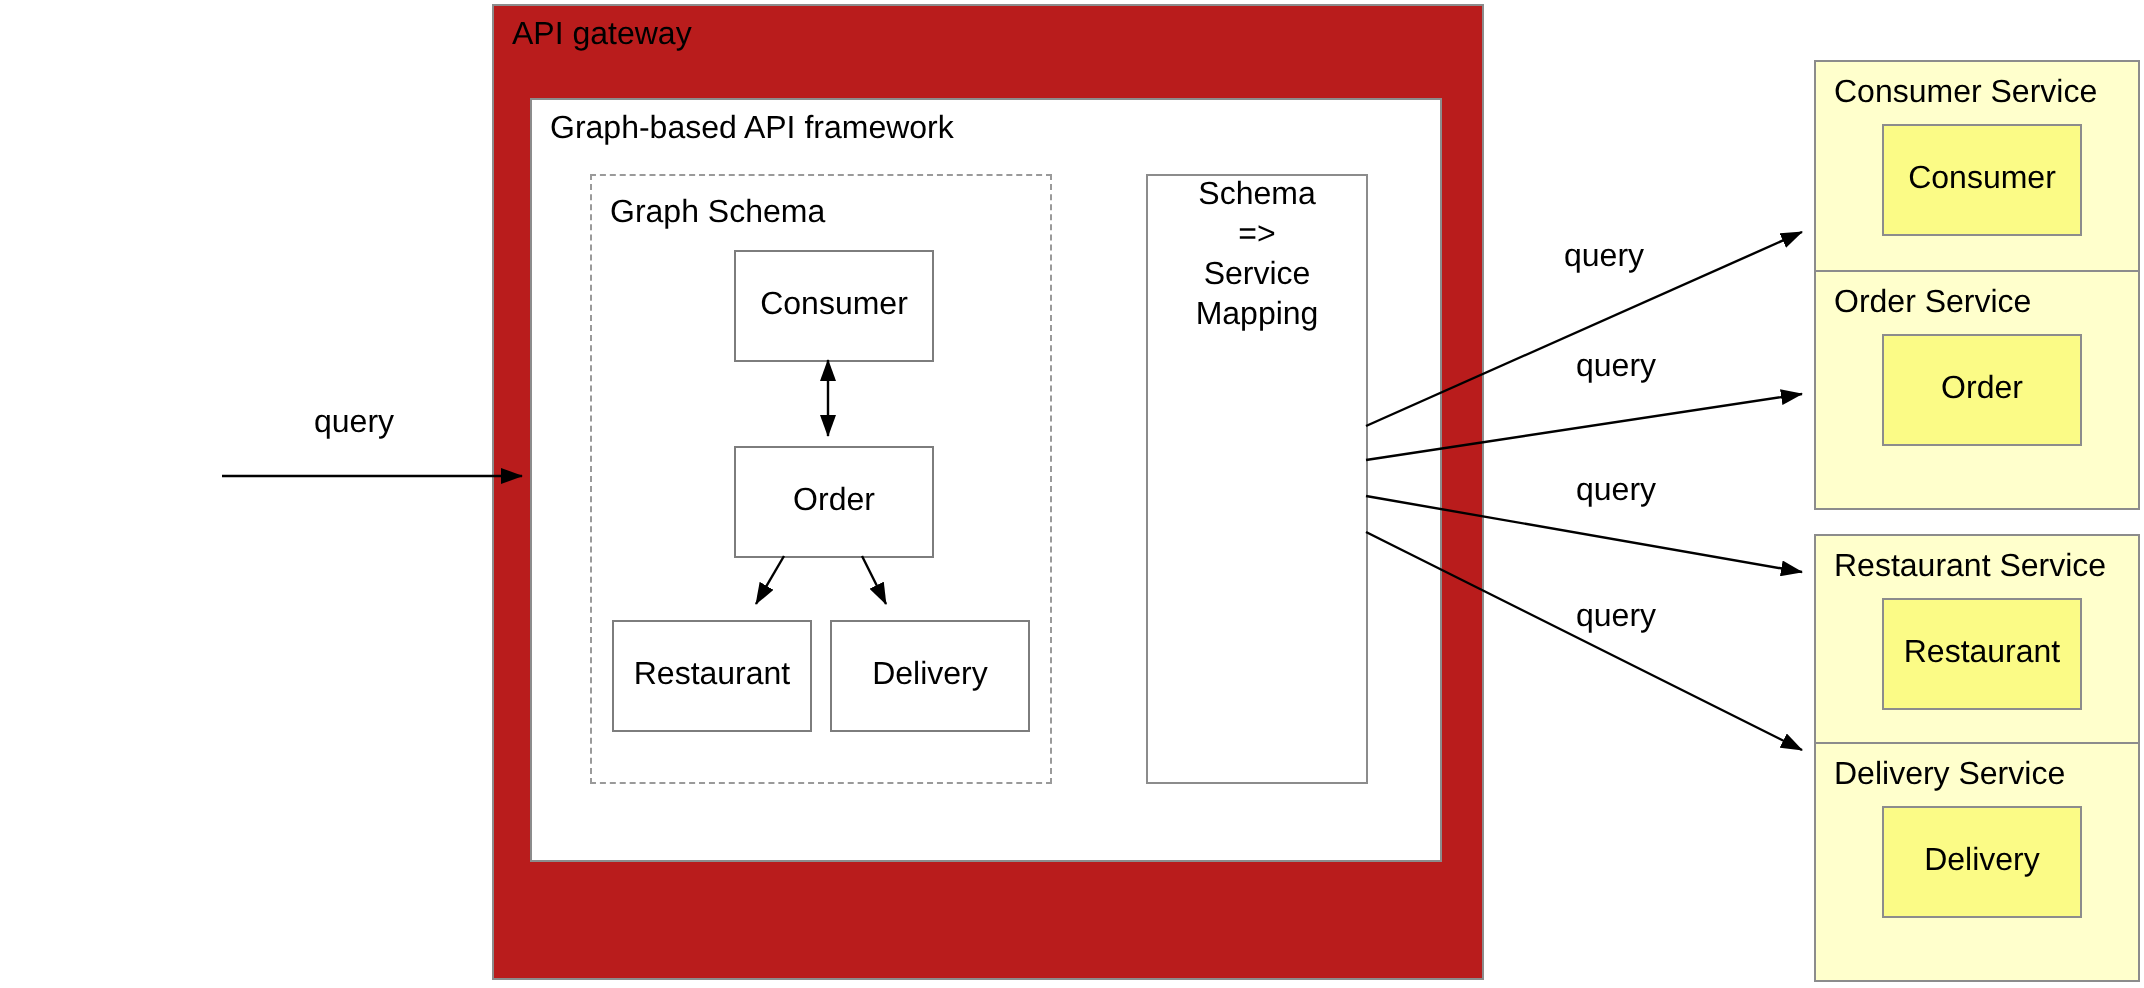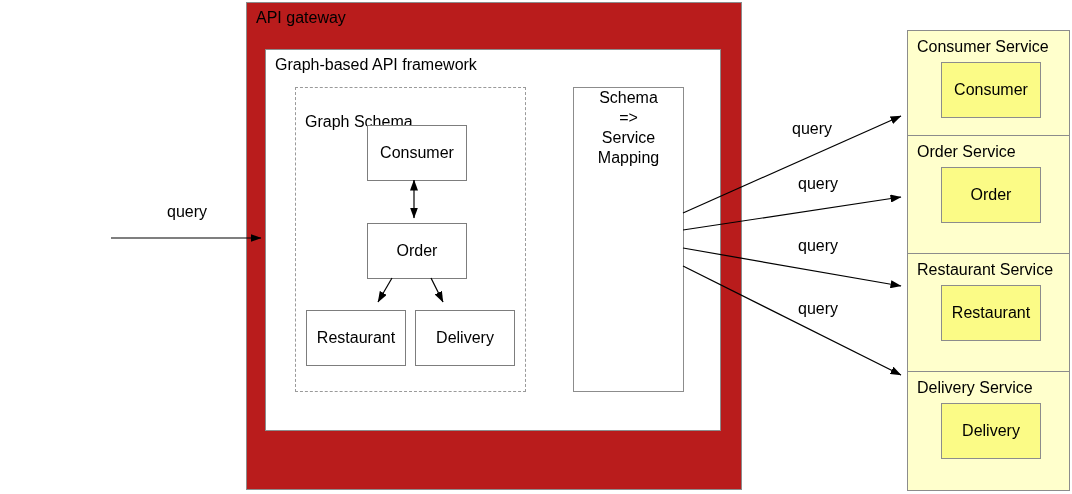--- a/index.html
+++ b/index.html
@@ -44,21 +44,21 @@
     padding-left: 28px;
   }
   .framework-title { position: absolute; left: 9px; top: 6px; }
 
   
   .graph-schema {
     left: 29px; top: 37px; width: 231px; height: 305px;
     border: 1px dashed #9a9a9a;
     background: transparent;
   }
-  .graph-schema-title { position: absolute; left: 9px; top: 25px; text-align: center; }
+  .graph-schema-title { position: absolute; left: 9px; top: 10px; text-align: center; }
 
   .gs-consumer   { left: 71px;  top: 37px;  width: 100px; height: 56px; }
   .gs-order      { left: 71px;  top: 135px; width: 100px; height: 56px; }
   .gs-restaurant { left: 10px;  top: 222px; width: 100px; height: 56px; }
   .gs-delivery   { left: 119px; top: 222px; width: 100px; height: 56px; }
 
   
   .mapping {
     left: 307px; top: 37px; width: 111px; height: 305px;
     background: #ffffff;
@@ -78,35 +78,35 @@
   .service-title { position: absolute; left: 9px; top: 7px; }
   .service-inner {
     position: absolute; left: 33px; top: 31px; width: 100px; height: 56px;
     background: #fbfb86;
     border: 1px solid #8c8c8c;
     display: flex; align-items: center; justify-content: center;
     box-sizing: border-box;
   }
   .svc-consumer   { top: 30px; }
   .svc-order      { top: 135px; }
-  .svc-restaurant { top: 253px; }
+  .svc-restaurant { top: 267px; }
   .svc-delivery   { top: 371px; }
 
   
   .arrows {
     position: absolute; left: 0; top: 0;
     width: 1072px; height: 494px;
     pointer-events: none;
     z-index: 5;
   }
   .arrows line { stroke: #000000; stroke-width: 1.2; }
 
   
   .edge-label {
-    position: absolute; width: 60px; text-align: center; z-index: 6;
+    position: absolute; width: 60px; text-align: left; z-index: 6;
     background: transparent;
   }
   .el-client  { left: 157px; top: 203px; }
   .el-q1      { left: 782px; top: 120px; }
   .el-q2      { left: 788px; top: 175px; }
   .el-q3      { left: 788px; top: 237px; }
   .el-q4      { left: 788px; top: 300px; }
 </style>
 </head>
 <body>

